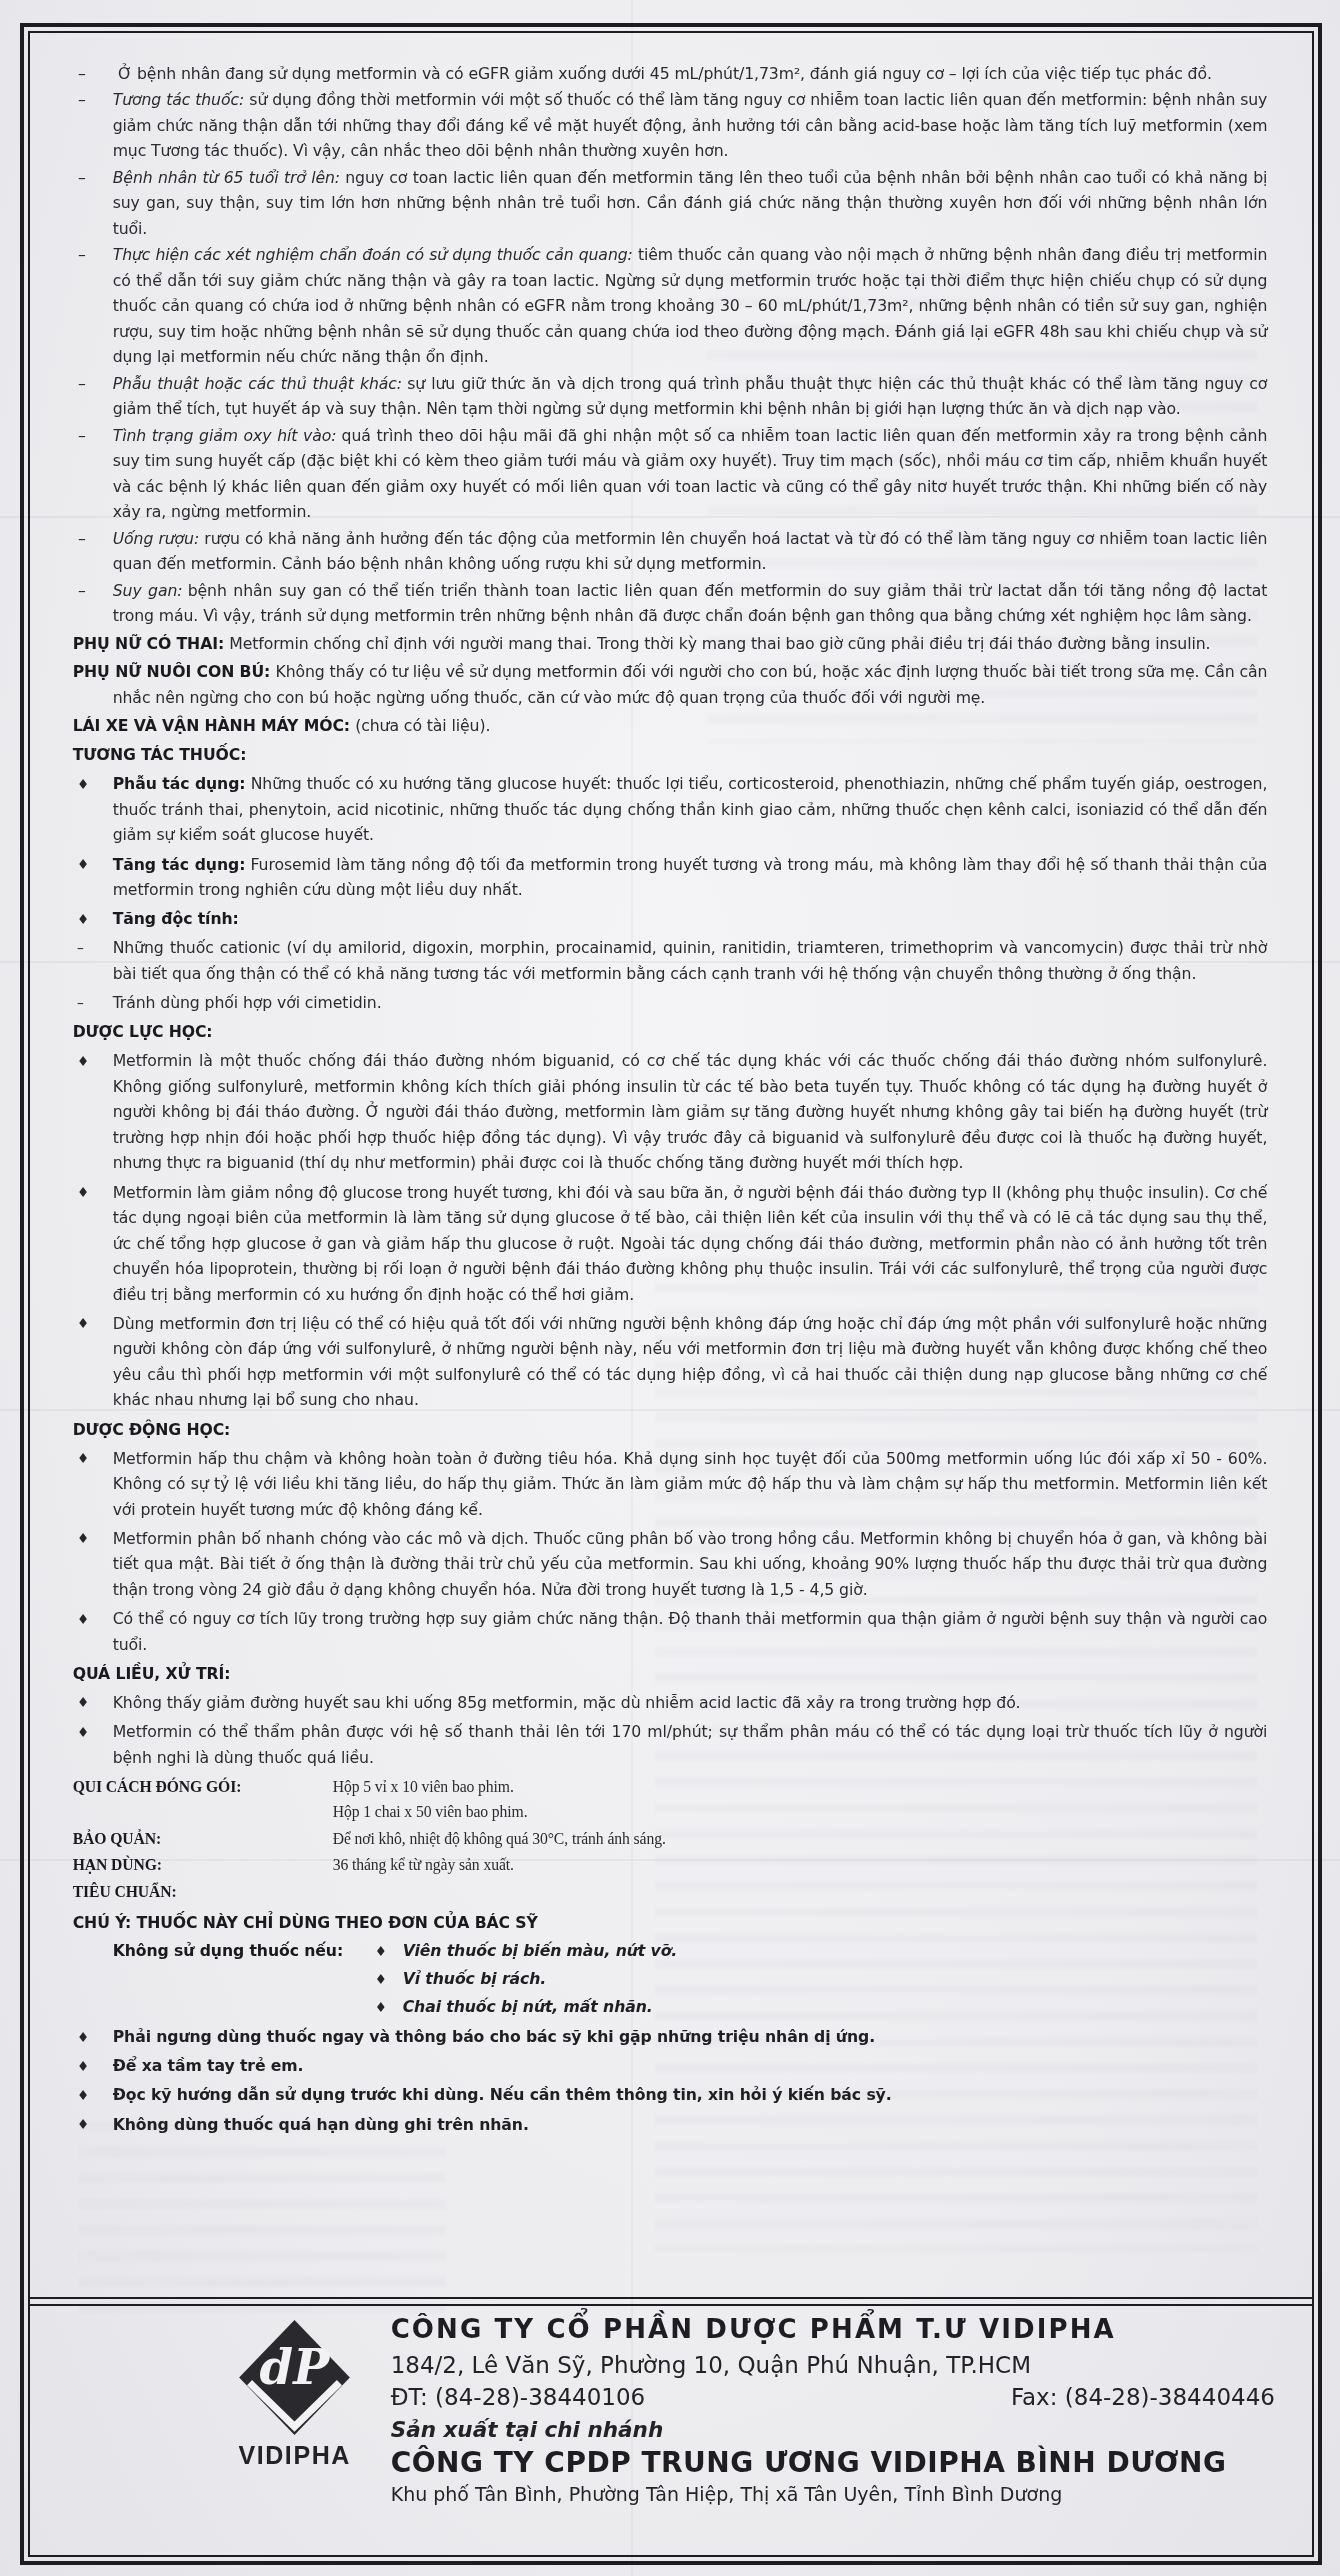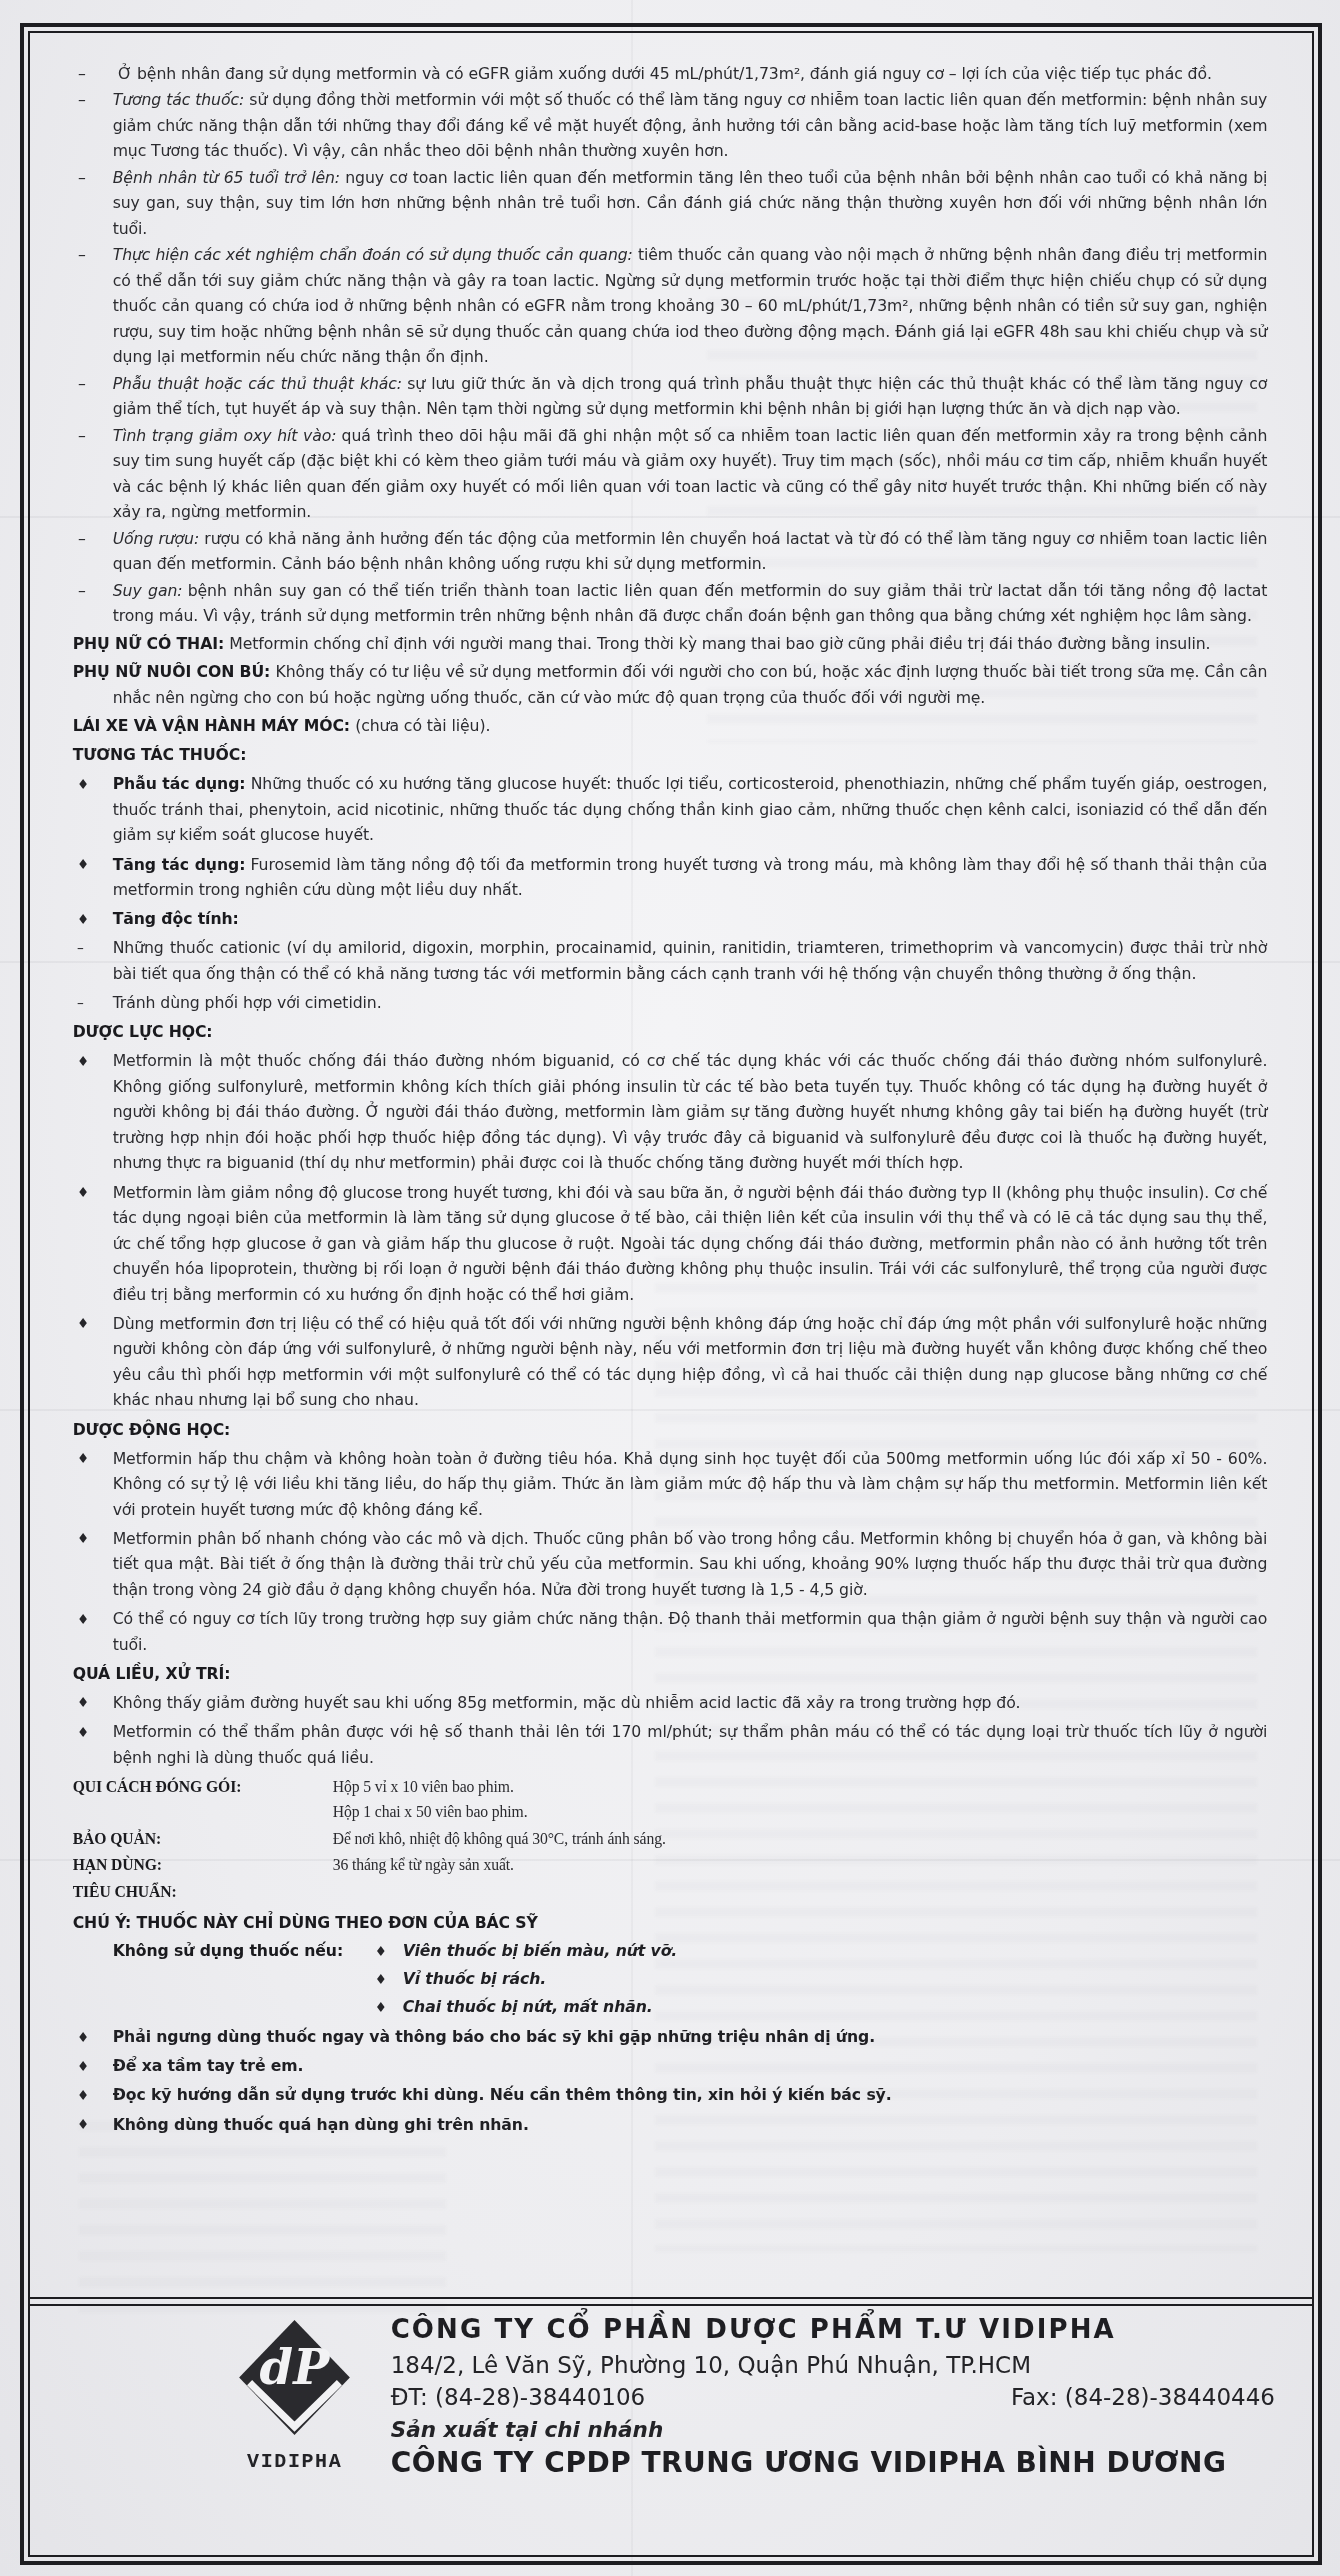--- a/index.html
+++ b/index.html
@@ -49,22 +49,22 @@
   .nouse{display:flex;padding-left:40px;margin:3.1px 0 4.2px;}
   .nouse-l{width:262px;flex:none;font-weight:700;color:#1a1a1e;}
   .nouse-items{flex:1;display:flex;flex-direction:column;gap:2.6px;}
   .nouse-it{position:relative;padding-left:28px;font-weight:700;font-style:italic;color:#1f1f23;}
   .nouse-it .mk2{position:absolute;left:0;top:0.5px;font-size:13.6px;}
   .dia .b-txt{font-weight:700;color:#1f1f23;}
   
   .sep{flex:none;height:4.7px;border-top:2.6px solid #1d1d21;border-bottom:2.6px solid #1d1d21;}
   .footer{flex:none;height:249px;position:relative;}
   .logo{position:absolute;left:203px;top:13.6px;width:124px;text-align:center;}
-  .logo-name{font-family:Liberation Mono, monospace;font-weight:700;
-    font-size:20px;letter-spacing:1.6px;color:#232327;margin-top:12px;}
+  .logo-name{font-family:Liberation Sans, sans-serif;font-weight:700;
+    font-size:25px;letter-spacing:1.6px;color:#232327;margin-top:3px;}
   .finfo{position:absolute;left:361px;top:8.4px;right:29px;color:#232327;}
   .f-company{font-size:26px;font-weight:700;letter-spacing:2.1px;white-space:nowrap;color:#1e1e22;}
   .f-addr{font-size:23px;margin-top:7.3px;}
   .f-phone{display:flex;justify-content:space-between;font-size:23px;margin-top:6.3px;padding-right:8.4px;}
   .f-prod{font-size:21.5px;font-weight:700;font-style:italic;margin-top:7.3px;}
   .f-company2{font-size:28px;font-weight:700;letter-spacing:0.5px;margin-top:4.2px;white-space:nowrap;color:#1e1e22;}
   .f-addr2{font-size:19px;margin-top:4.2px;}
 </style>
 </head>
 <body>
@@ -241,19 +241,20 @@
         </div>
         <div class="finfo">
           <div class="f-company">CÔNG TY CỔ PHẦN DƯỢC PHẨM T.Ư VIDIPHA</div>
           <div class="f-addr">184/2, Lê Văn Sỹ, Phường 10, Quận Phú Nhuận, TP.HCM</div>
           <div class="f-phone">
             <span>ĐT: (84-28)-38440106</span>
             <span>Fax: (84-28)-38440446</span>
           </div>
           <div class="f-prod">Sản xuất tại chi nhánh</div>
           <div class="f-company2">CÔNG TY CPDP TRUNG ƯƠNG VIDIPHA BÌNH DƯƠNG</div>
+          <div class="f-addr2">Khu phố Tân Bình, Phường Tân Hiệp, Thị xã Tân Uyên, Tỉnh Bình Dương</div>
         </div>
       </div>
 
     </div>
   </div>
 </div>
 
 
 </body></html>

